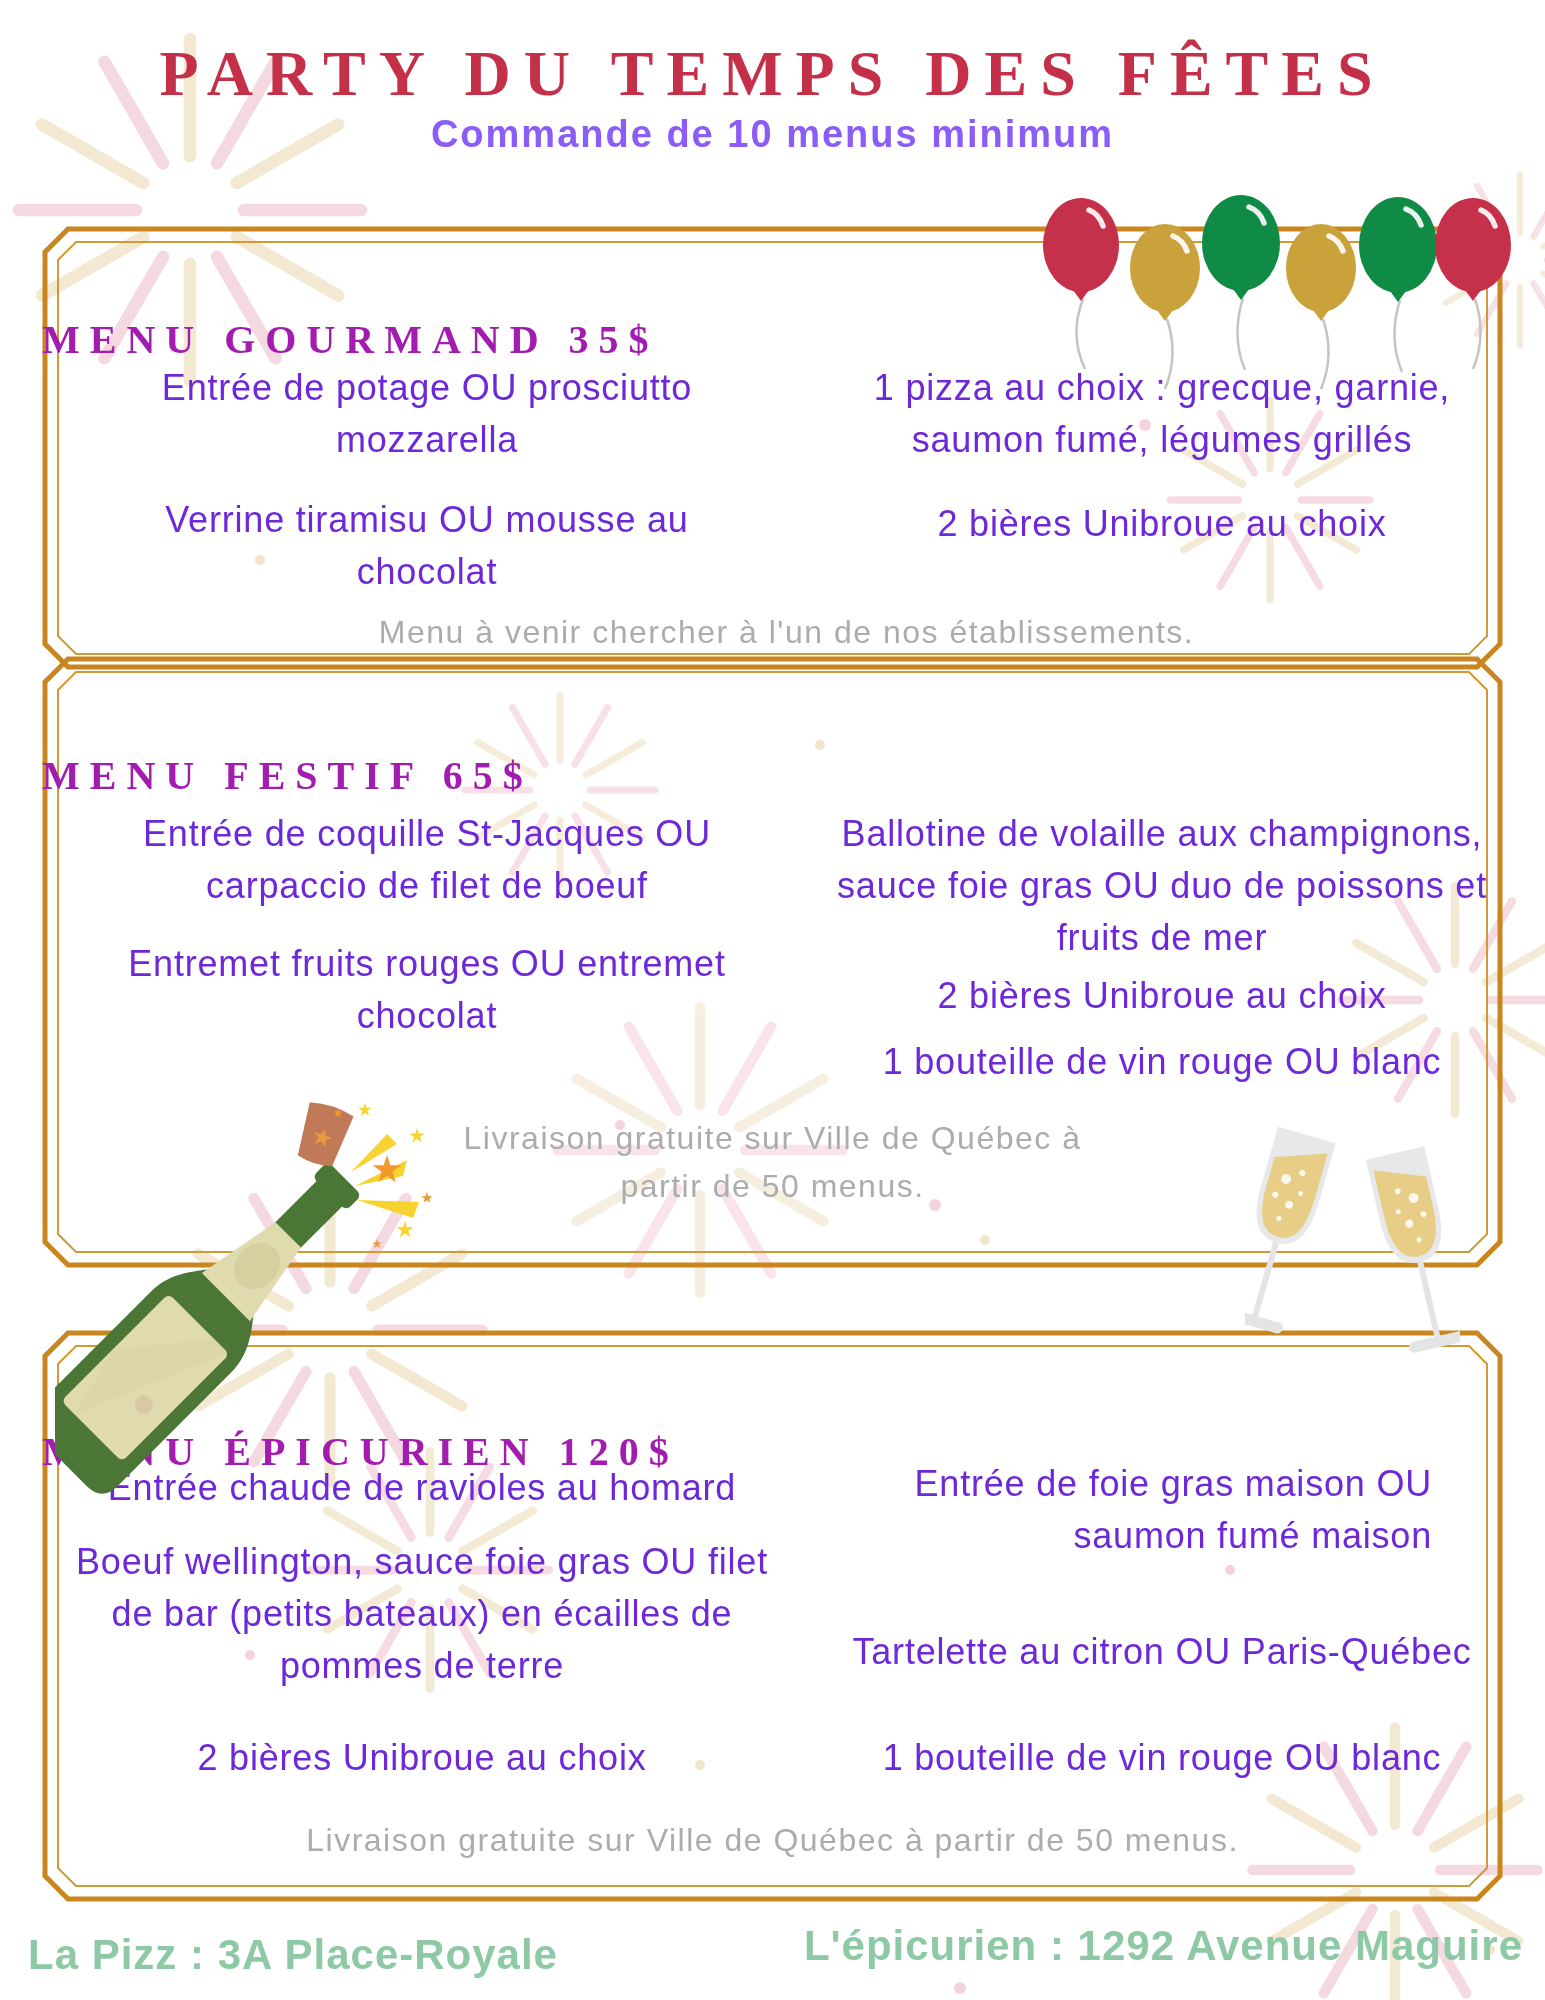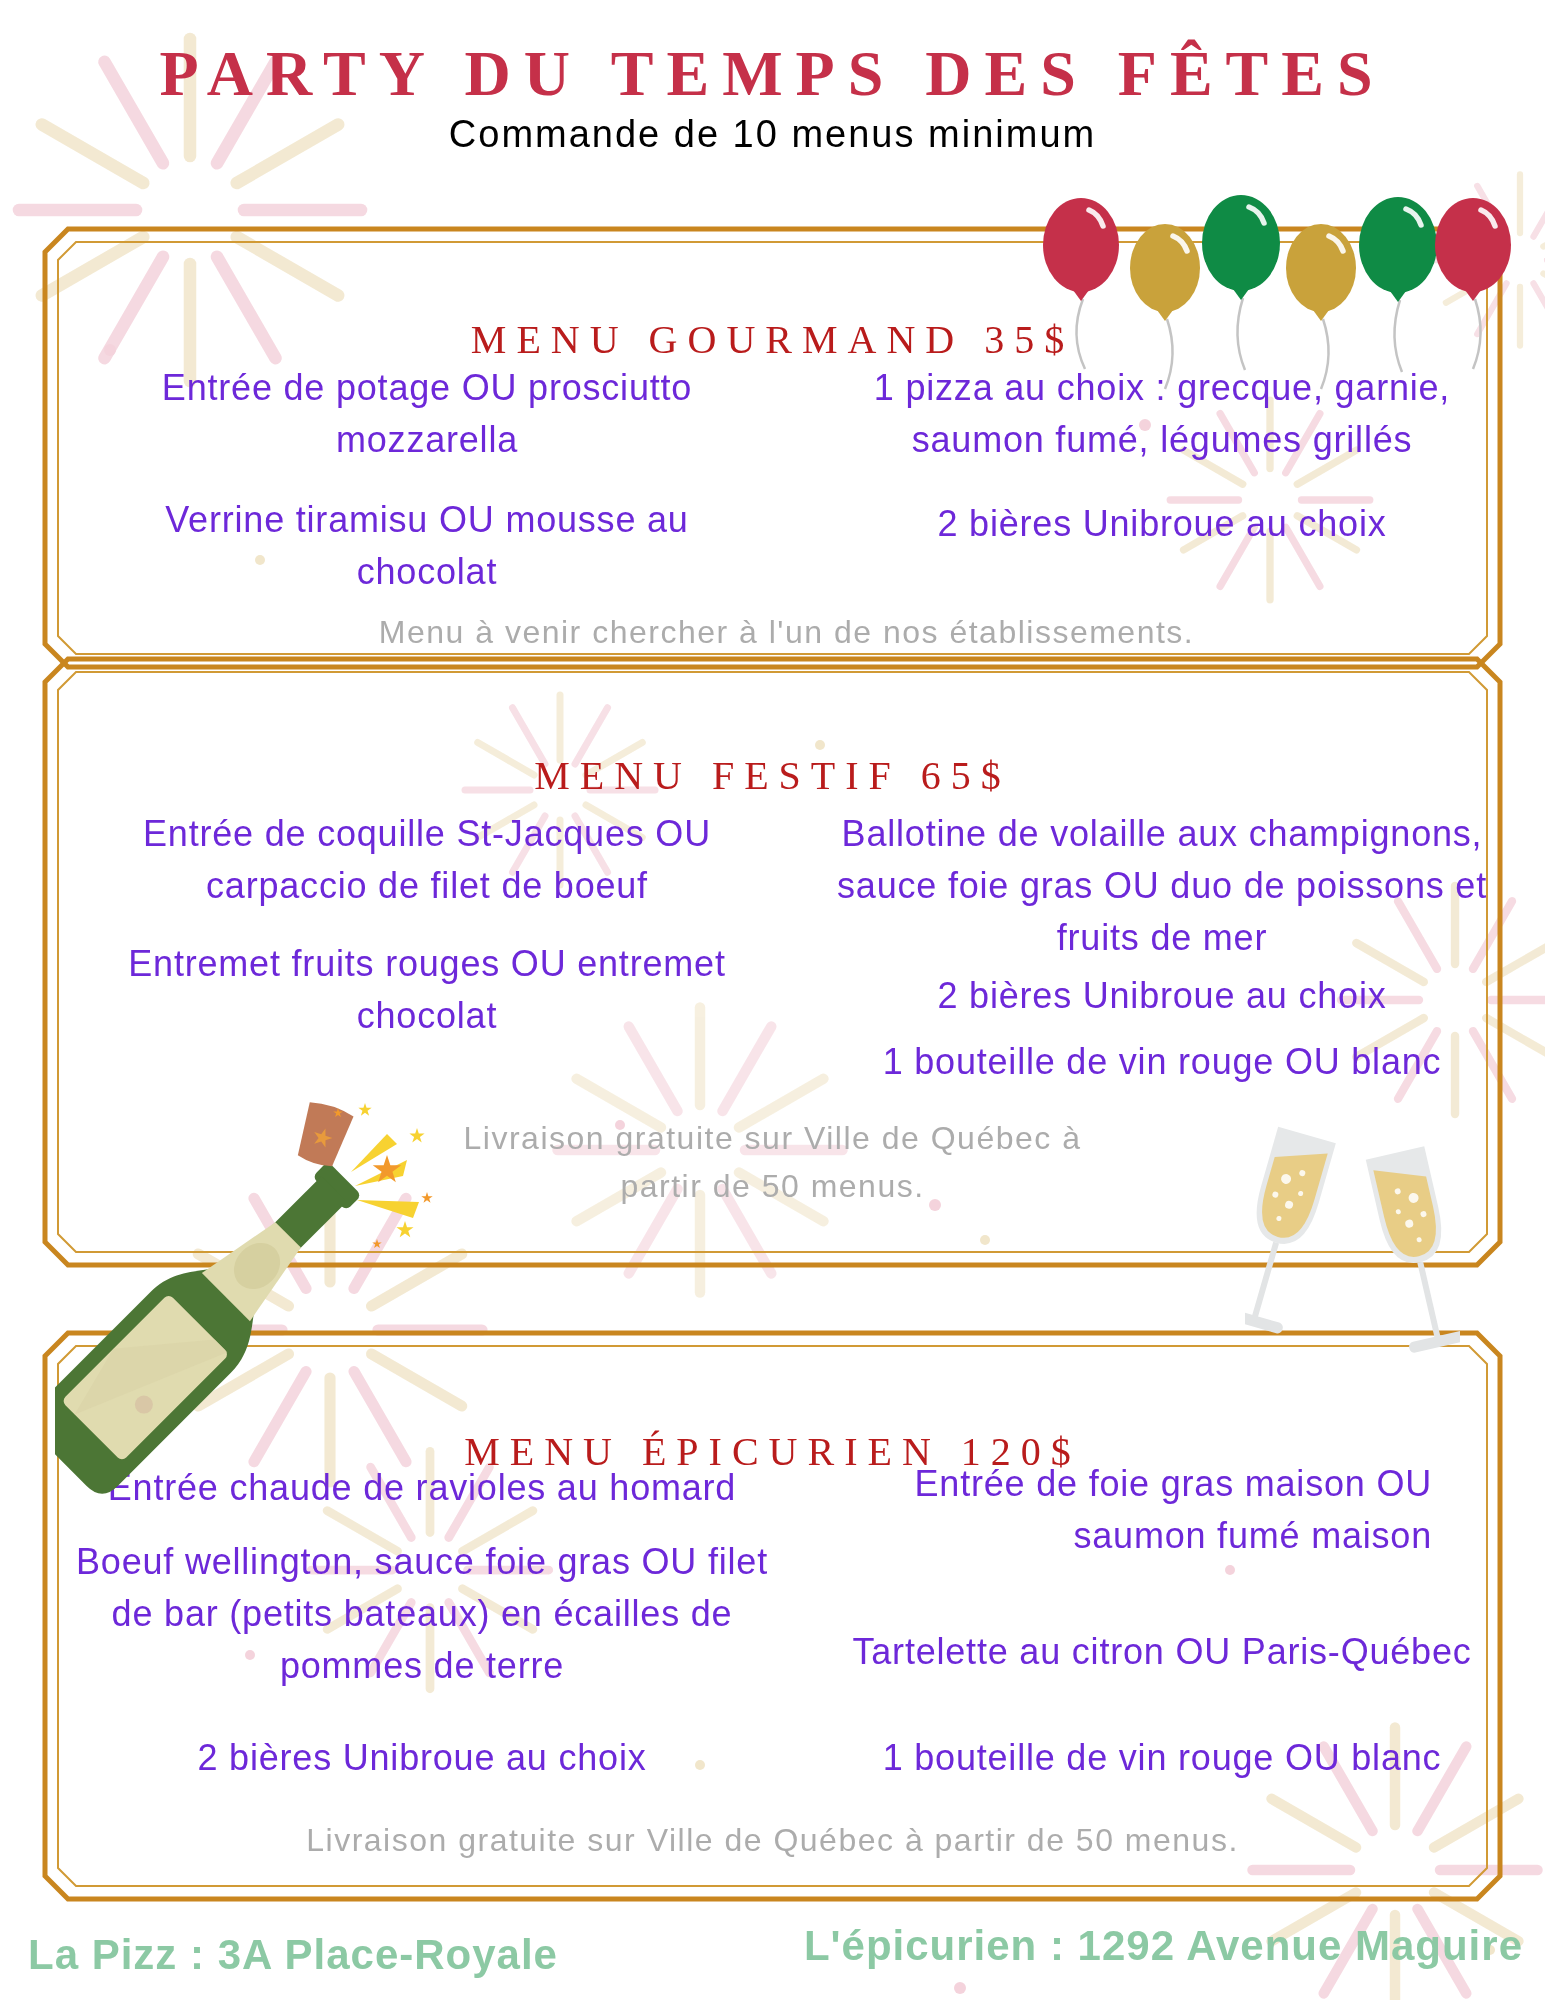--- a/index.html
+++ b/index.html
@@ -3,26 +3,26 @@
 <meta charset="utf-8">
 <style>
   html,body{margin:0;padding:0;background:#ffffff;}
   .page{position:relative;width:1545px;height:2000px;background:#ffffff;overflow:hidden;
         font-family:"Liberation Sans",sans-serif;}
   .bg-decor{position:absolute;left:0;top:0;z-index:0;}
   .page-title{position:absolute;top:40px;left:0;width:100%;text-align:center;z-index:1;
         font-family:"Liberation Serif",serif;font-weight:700;font-size:64px;
         letter-spacing:13px;color:#C53049;line-height:1.05;}
   .page-subtitle{position:absolute;top:113px;left:0;width:100%;text-align:center;z-index:1;
-        font-weight:400;font-size:38px;letter-spacing:2px;color:#000000;}
+        font-weight:700;font-size:38px;letter-spacing:2px;color:#8b5cf6;}
   .menu-box{position:absolute;left:42px;width:1461px;z-index:1;}
   .border-svg{position:absolute;left:0;top:0;}
-  .menu-heading{position:absolute;left:0;width:100%;text-align:center;
-        font-family:"Liberation Serif",serif;font-weight:400;font-size:40px;
-        letter-spacing:10px;color:#b91c1c;}
+  .menu-heading{position:absolute;left:0;width:100%;text-align:left;
+        font-family:"Liberation Serif",serif;font-weight:700;font-size:40px;
+        letter-spacing:10px;color:#a21caf;}
   .menu-item{position:absolute;text-align:center;font-size:36px;line-height:1.45;
         letter-spacing:0.8px;color:#6d28d9;}
   .menu-note{position:absolute;text-align:center;font-size:32px;line-height:1.5;
         letter-spacing:1.5px;color:#ACACAC;}
   .overlay{position:absolute;z-index:2;}
   .footer-address{position:absolute;top:1922px;z-index:1;font-weight:700;font-size:42px;
         letter-spacing:1px;color:#8CC9A4;white-space:nowrap;}
   .footer-left{left:28px;margin-top:9px;}
   .footer-right{right:22px;}
 </style>

